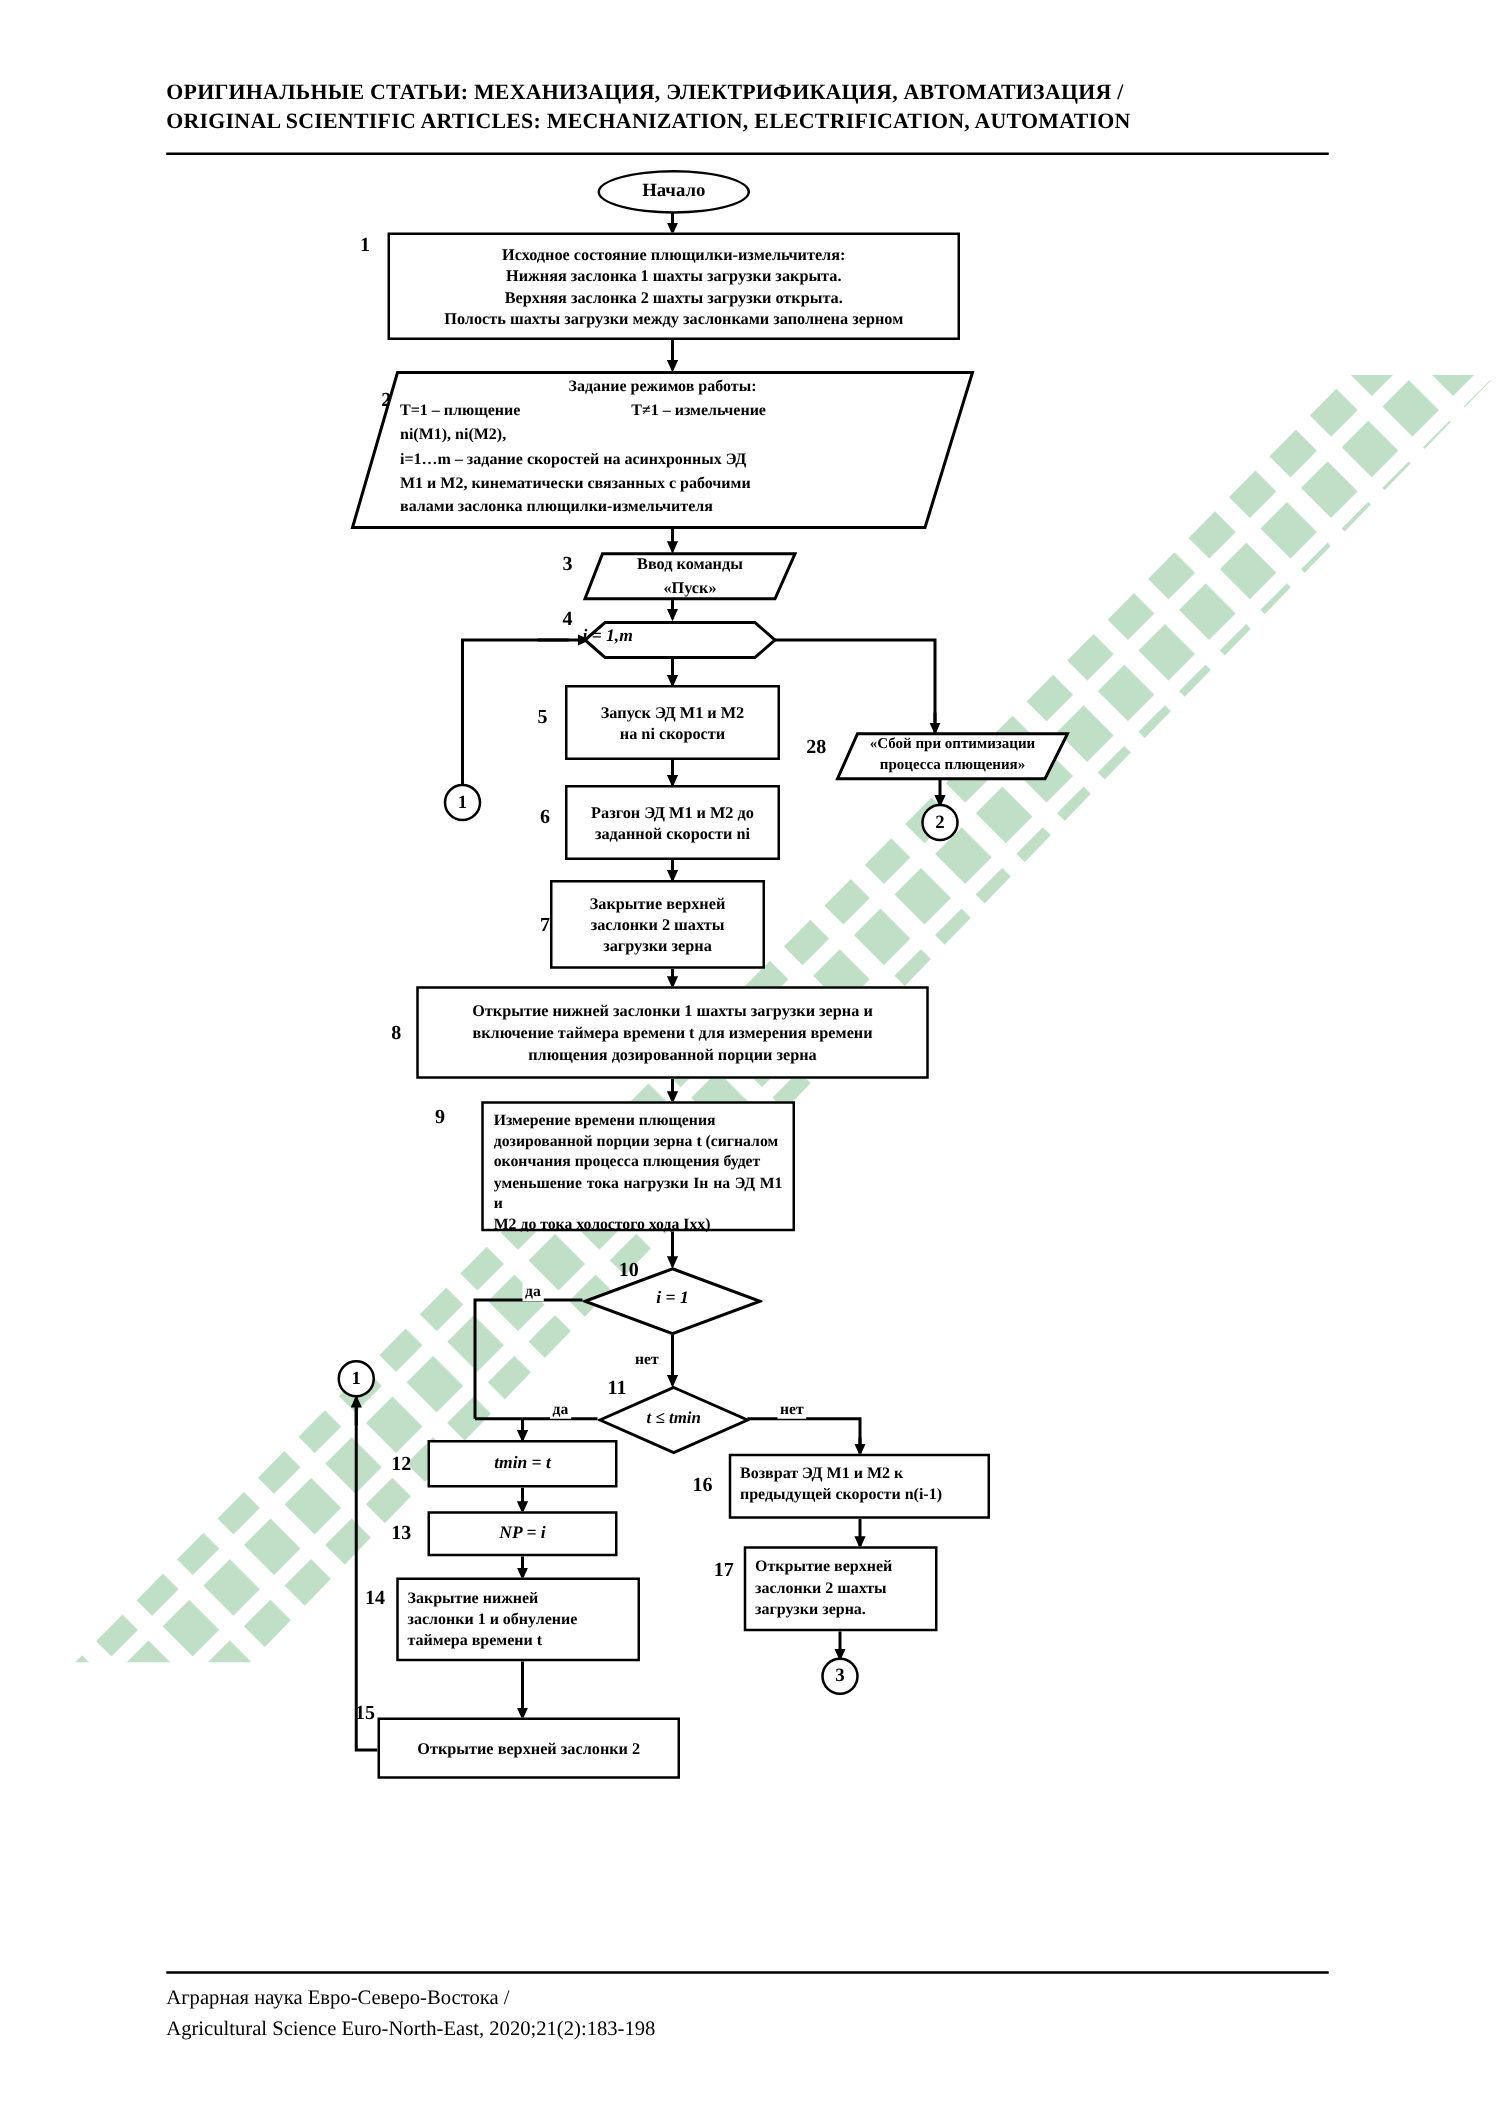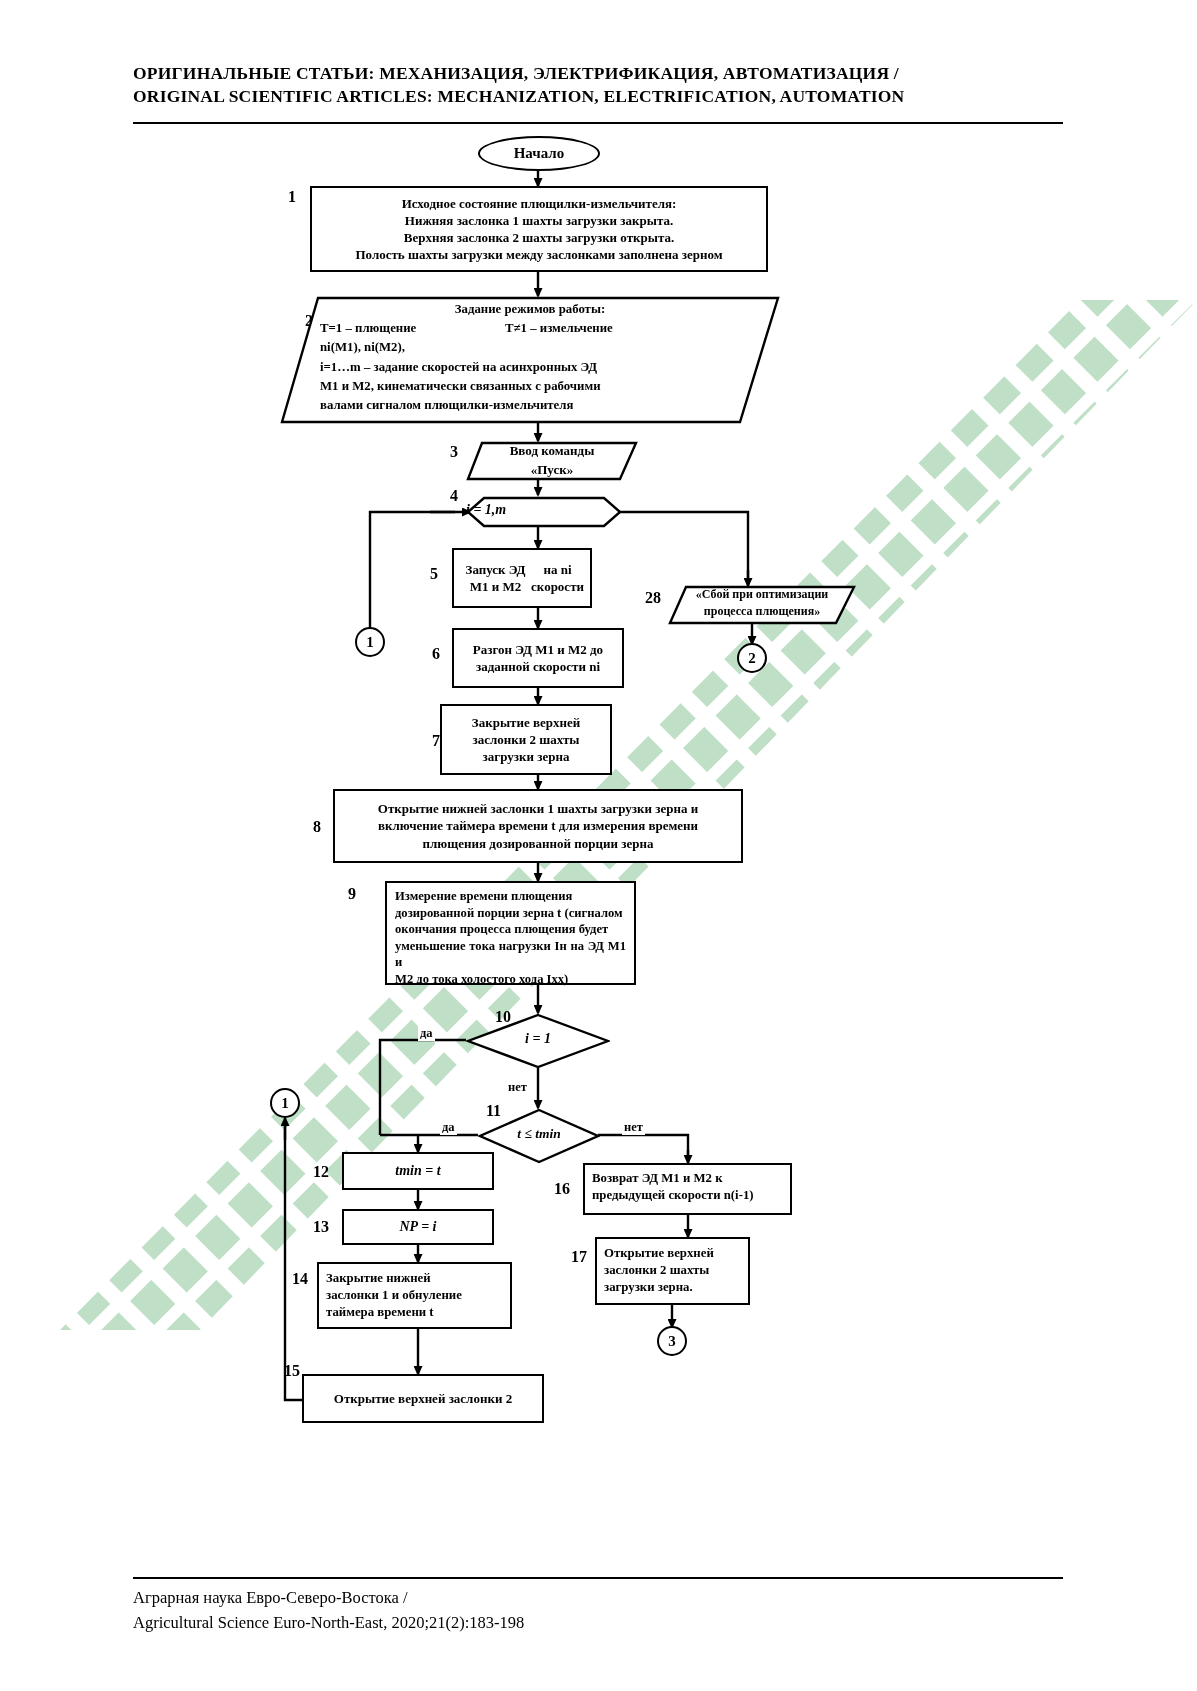--- a/index.html
+++ b/index.html
@@ -249,42 +249,42 @@
   </svg>
   <div style="position:absolute;left:320px;top:300px;width:420px;height:120px;font-size:12.8px;font-weight:bold;line-height:1.5;font-family:'Liberation Serif',serif;">
     <div style="text-align:center;">Задание режимов работы:</div>
     <div style="display:flex;">
       <span style="width:185px;">T=1 – плющение</span>
       <span>T≠1 – измельчение</span>
     </div>
     <div>ni(M1), ni(M2),</div>
     <div>i=1…m – задание скоростей на асинхронных ЭД</div>
     <div>М1  и  М2,  кинематически  связанных  с  рабочими</div>
-    <div>валами сигналом плющилки-измельчителя</div>
+    <div>валами заслонка плющилки-измельчителя</div>
   </div>
 
   <div class="idx" style="left:450px; top:443px;">3</div>
   <svg style="position:absolute;left:466px;top:441px;" width="172" height="40" xmlns="http://www.w3.org/2000/svg">
     <polygon points="16,2 170,2 154,38 2,38" fill="#fff" stroke="#000" stroke-width="2.4"></polygon>
   </svg>
   <div style="position:absolute;left:466px;top:442px;width:172px;height:40px;font-size:13px;font-weight:bold;text-align:center;line-height:1.45;font-family:'Liberation Serif',serif;">
     <div>Ввод команды</div>
     <div>«Пуск»</div>
   </div>
 
   <div class="idx" style="left:450px; top:487px;">4</div>
   <svg style="position:absolute;left:466px;top:496px;" width="156" height="32" xmlns="http://www.w3.org/2000/svg">
     <polygon points="2,16 18,2 138,2 154,16 138,30 18,30" fill="#fff" stroke="#000" stroke-width="2.4"></polygon>
   </svg>
   <div style="position:absolute;left:466px;top:502px;width:156px;font-size:14px;font-weight:bold;font-style:italic;font-family:'Liberation Serif',serif;">
     <span>i = 1,m</span>
   </div>
 
   <div class="idx" style="left:430px; top:565px;">5</div>
-  <div class="node" style="left:452px; top:548px; width:140px; height:60px; font-size:13px; flex-direction:row;">
+  <div class="node" style="left:452px; top:548px; width:172px; height:60px; font-size:13px; flex-direction:column;">
     <span>Запуск ЭД М1 и М2</span>
     <span>на ni скорости</span>
   </div>
 
   <div class="idx" style="left:645px; top:589px;">28</div>
   <svg style="position:absolute;left:668px;top:585px;" width="188" height="40" xmlns="http://www.w3.org/2000/svg">
     <polygon points="18,2 186,2 168,38 2,38" fill="#fff" stroke="#000" stroke-width="2.4"></polygon>
   </svg>
   <div style="position:absolute;left:668px;top:586px;width:188px;text-align:center;font-size:12px;font-weight:bold;line-height:1.45;font-family:'Liberation Serif',serif;">
     <div>«Сбой при оптимизации</div>

